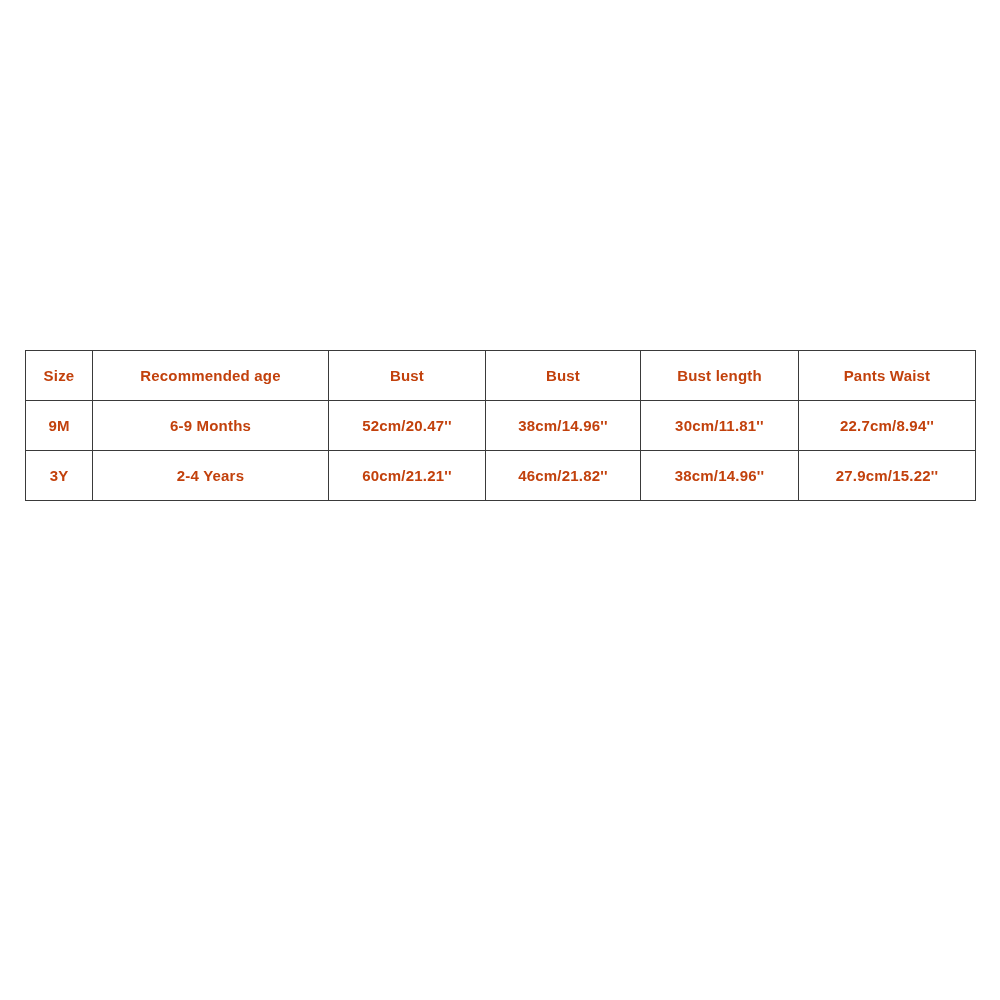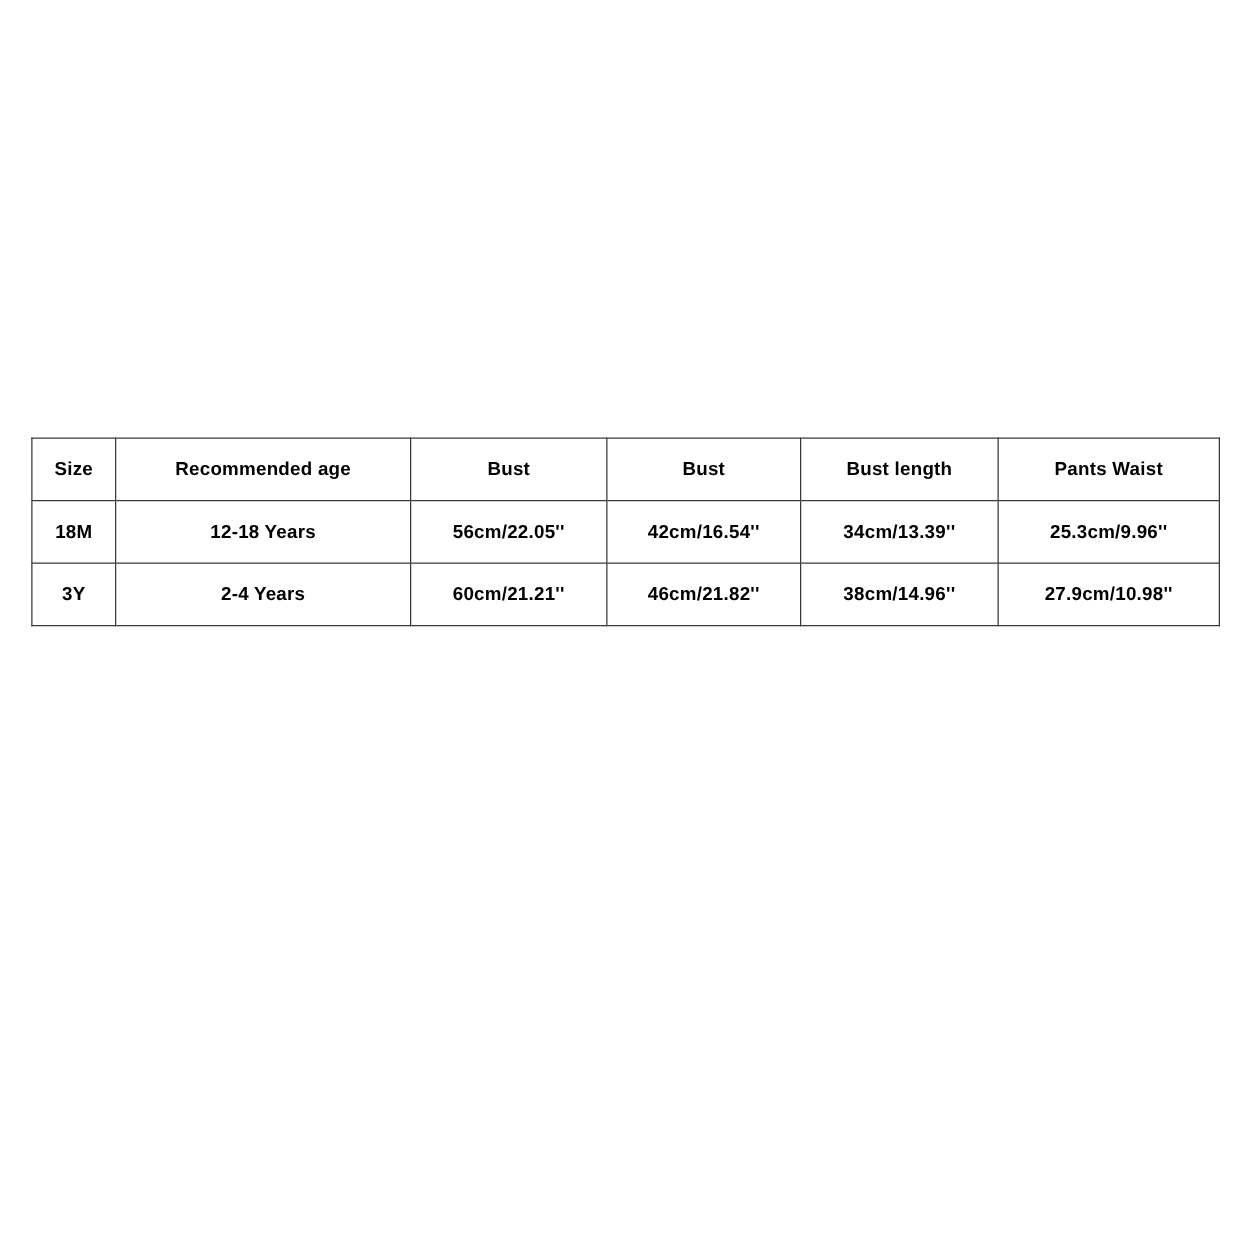--- a/index.html
+++ b/index.html
@@ -25,21 +25,21 @@
     border-collapse: collapse;
     table-layout: fixed;
   }
   table.size-chart th,
   table.size-chart td {
     border: 1px solid #3a3a3a;
     text-align: center;
     vertical-align: middle;
     font-size: 15px;
     font-weight: bold;
-    color: #000000;
+    color: #c2410c;
     padding: 0;
     height: 49px;
     letter-spacing: 0.2px;
     overflow: hidden;
     white-space: nowrap;
   }
   col.c-size   { width: 67px; }
   col.c-age    { width: 236px; }
   col.c-bust   { width: 157px; }
   col.c-waist  { width: 155px; }
@@ -64,30 +64,30 @@
           <th>Size</th>
           <th>Recommended age</th>
           <th>Bust</th>
           <th>Bust</th>
           <th>Bust length</th>
           <th>Pants Waist</th>
         </tr>
     </thead>
     <tbody id="table-body">
         <tr>
-          <td>18M</td>
-          <td>12-18 Years</td>
-          <td>56cm/22.05''</td>
-          <td>42cm/16.54''</td>
-          <td>34cm/13.39''</td>
-          <td>25.3cm/9.96''</td>
+          <td>9M</td>
+          <td>6-9 Months</td>
+          <td>52cm/20.47''</td>
+          <td>38cm/14.96''</td>
+          <td>30cm/11.81''</td>
+          <td>22.7cm/8.94''</td>
         </tr>
         <tr>
           <td>3Y</td>
           <td>2-4 Years</td>
           <td>60cm/21.21''</td>
           <td>46cm/21.82''</td>
           <td>38cm/14.96''</td>
-          <td>27.9cm/10.98''</td>
+          <td>27.9cm/15.22''</td>
         </tr>
       </tbody>
   </table>
 </div>
 
 </body></html>

